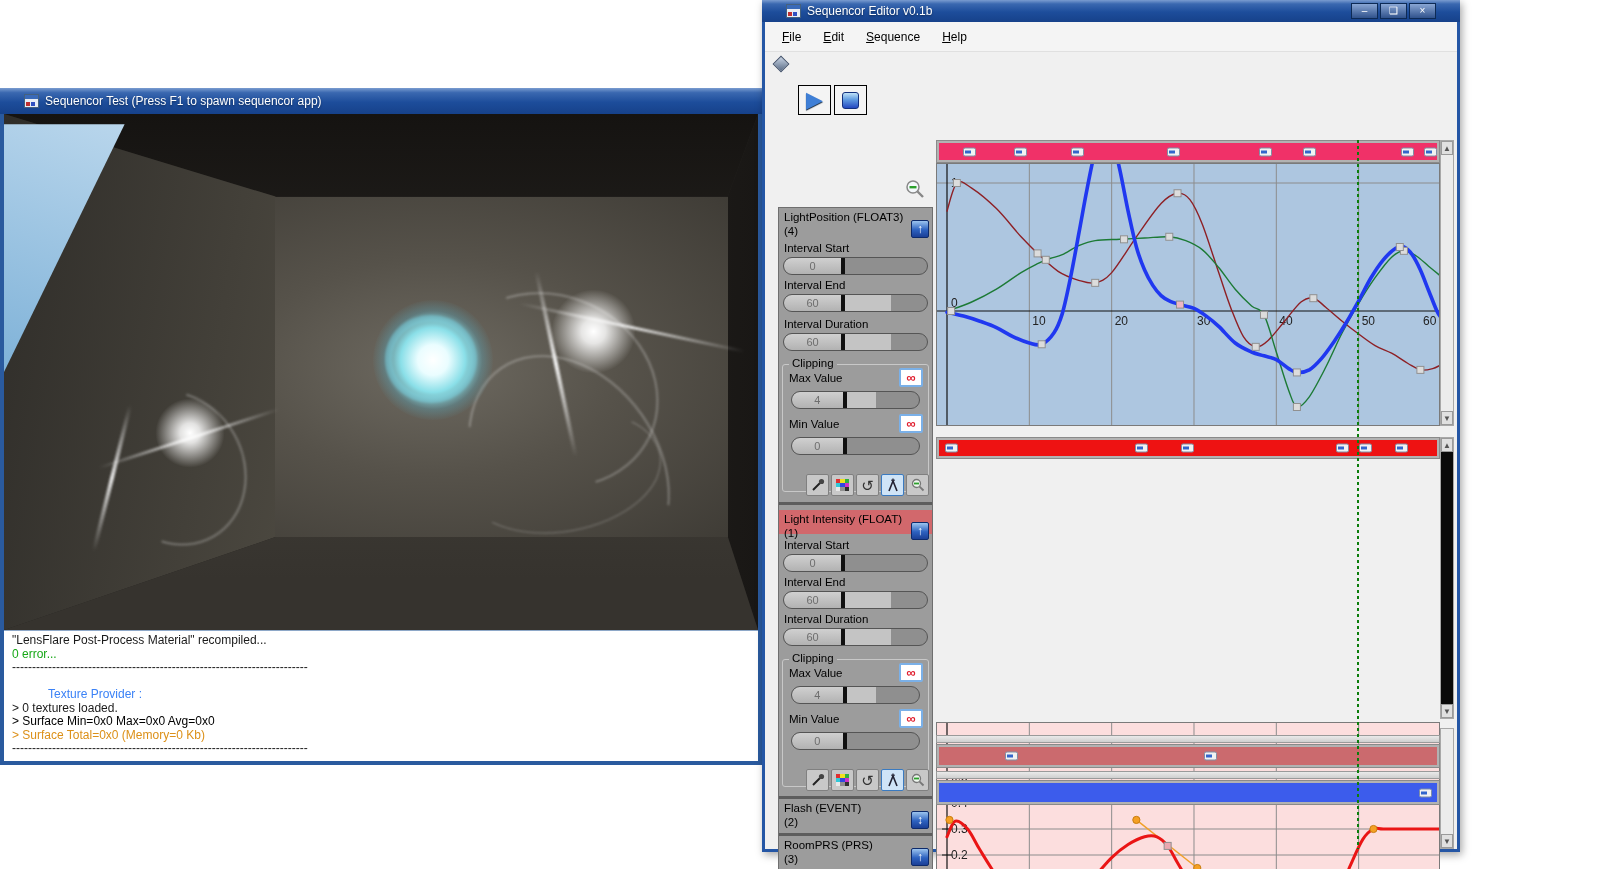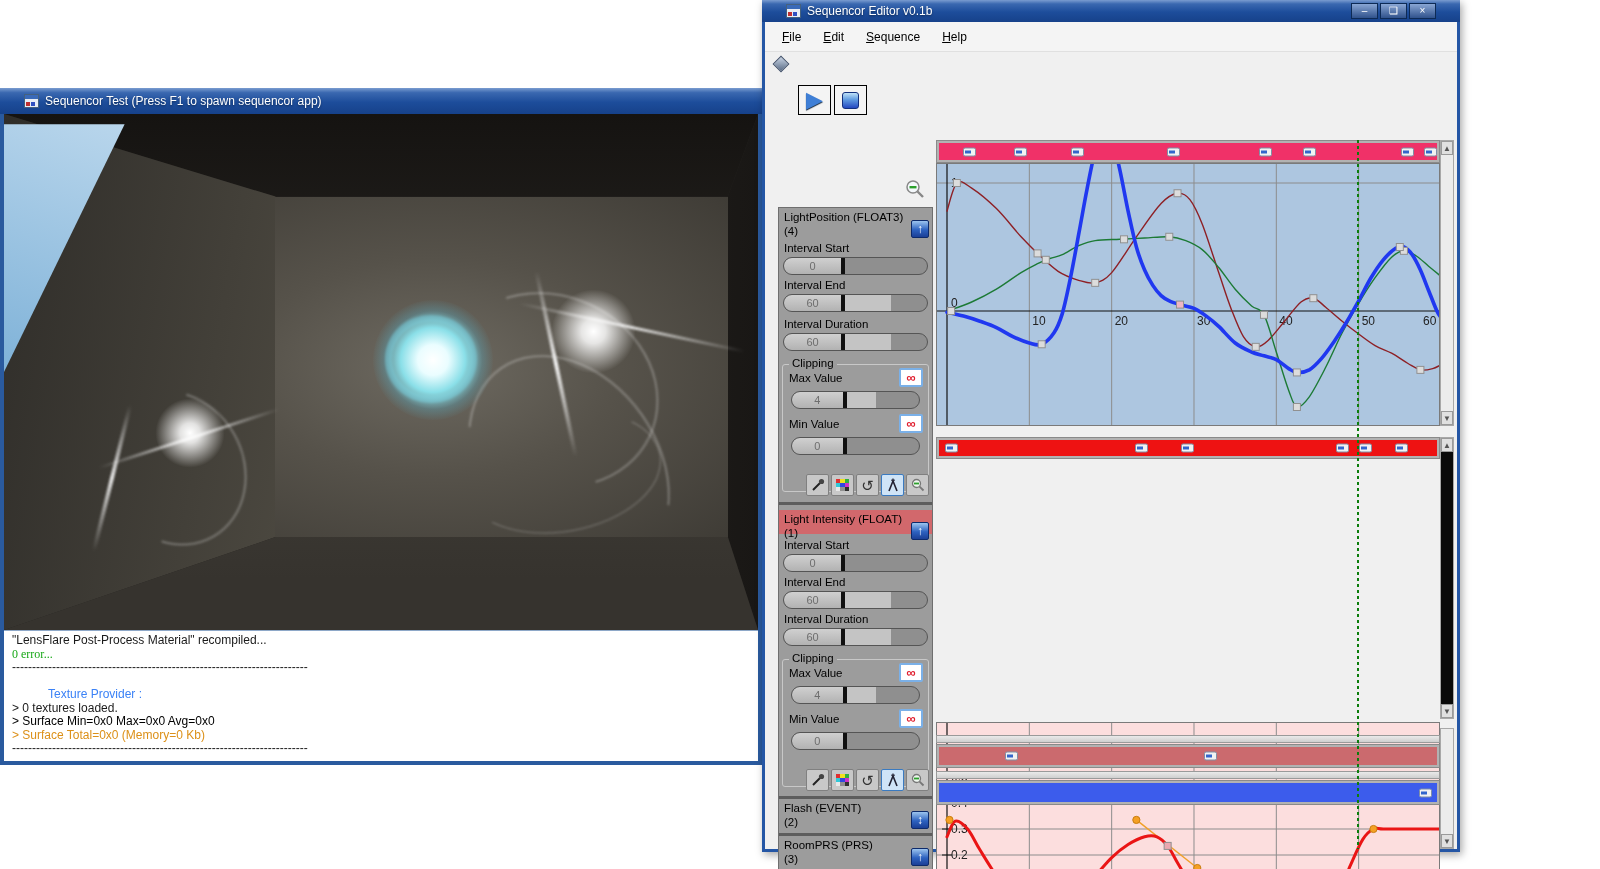--- a/index.html
+++ b/index.html
@@ -160,21 +160,21 @@
         <div class="streak" style="left:14%;top:56%;width:4px;height:150px;transform:rotate(14deg);background:linear-gradient(180deg,rgba(255,255,255,0),rgba(255,255,255,.85),rgba(255,255,255,0));"></div>
         <div class="streak" style="left:68%;top:41%;width:230px;height:3px;transform:rotate(12deg);"></div>
         <div class="streak" style="left:73%;top:30%;width:4px;height:190px;transform:rotate(-12deg);background:linear-gradient(180deg,rgba(255,255,255,0),rgba(255,255,255,.9),rgba(255,255,255,0));"></div>
         <div class="flare flare-star" style="left:20%;top:55%;width:70px;height:70px;"></div>
         <div class="flare flare-star" style="left:72.5%;top:34%;width:85px;height:85px;"></div>
         <div class="flare flare-ring"></div>
         <div class="flare flare-center"></div>
       </div>
       <div class="console">
           <div style="color: rgb(26, 26, 26);">"LensFlare Post-Process Material" recompiled...</div>
-          <div style="color: rgb(23, 168, 23); font-family: Liberation Serif, serif;">0 error...</div>
+          <div style="color: rgb(23, 168, 23);">0 error...</div>
           <div style="color: rgb(26, 26, 26);">--------------------------------------------------------------------------</div>
           <div style="color: rgb(26, 26, 26);">&nbsp;</div>
           <div style="color: #3b82f6; margin-left: 36px;">Texture Provider :</div>
           <div style="color: rgb(26, 26, 26);">&gt; 0 textures loaded.</div>
           <div style="color: #000000;">&gt; Surface Min=0x0 Max=0x0 Avg=0x0</div>
           <div style="color: rgb(220, 144, 24);">&gt; Surface Total=0x0 (Memory=0 Kb)</div>
           <div style="color: rgb(26, 26, 26);">--------------------------------------------------------------------------</div>
         </div>
     </div>
   </div>

